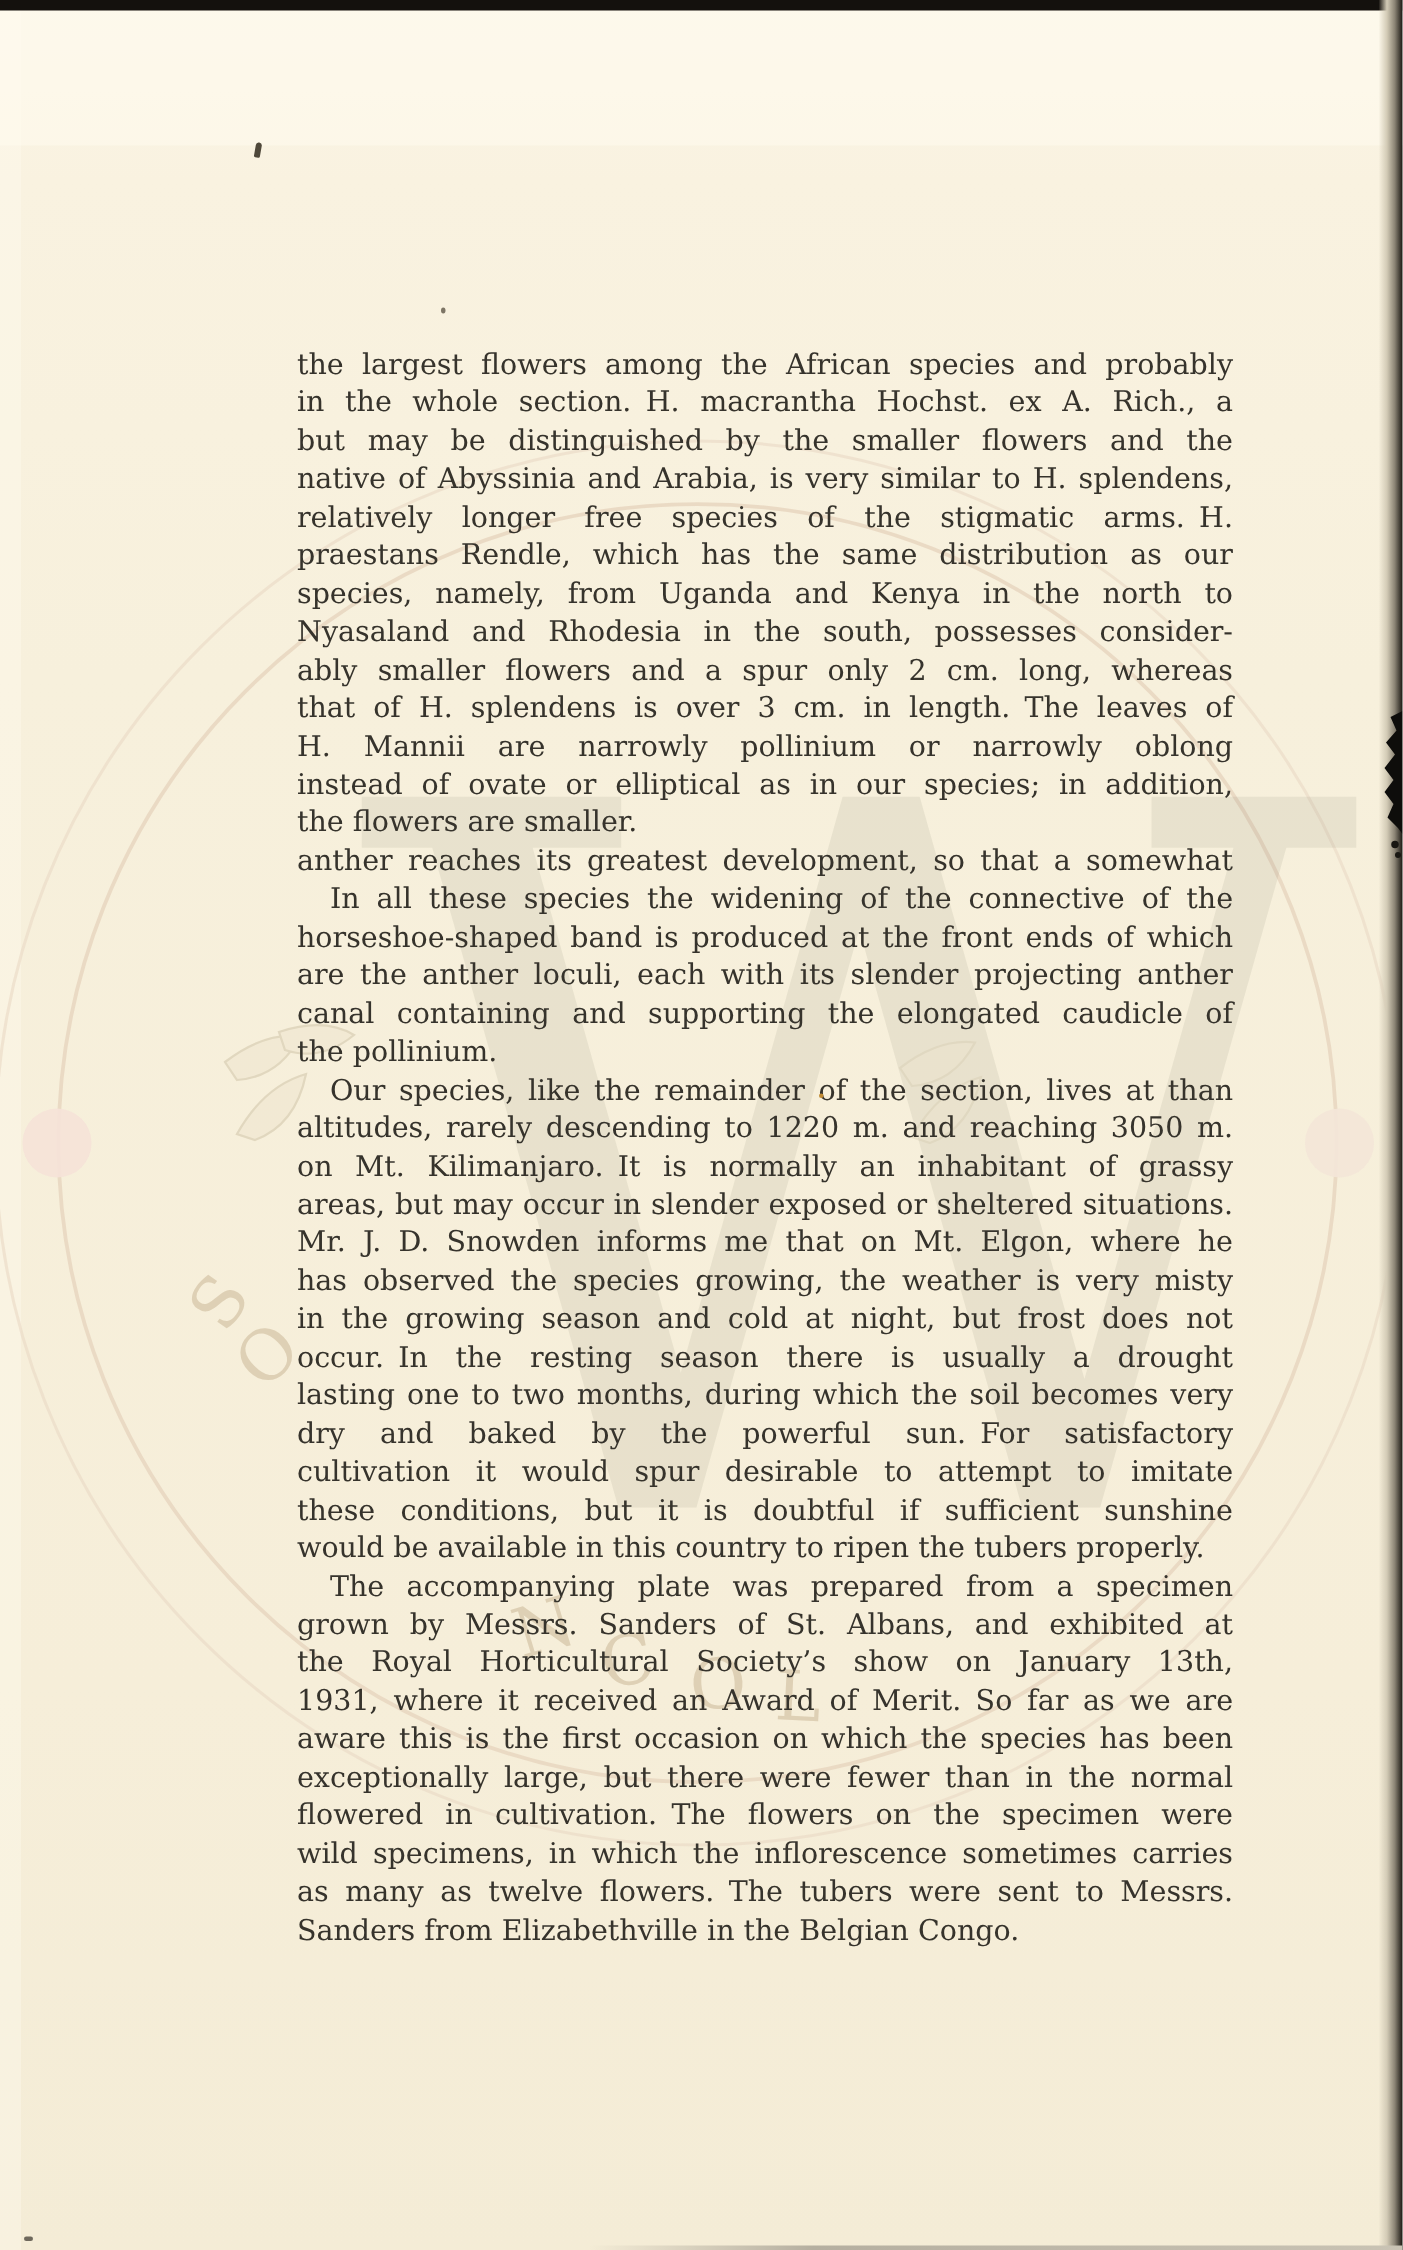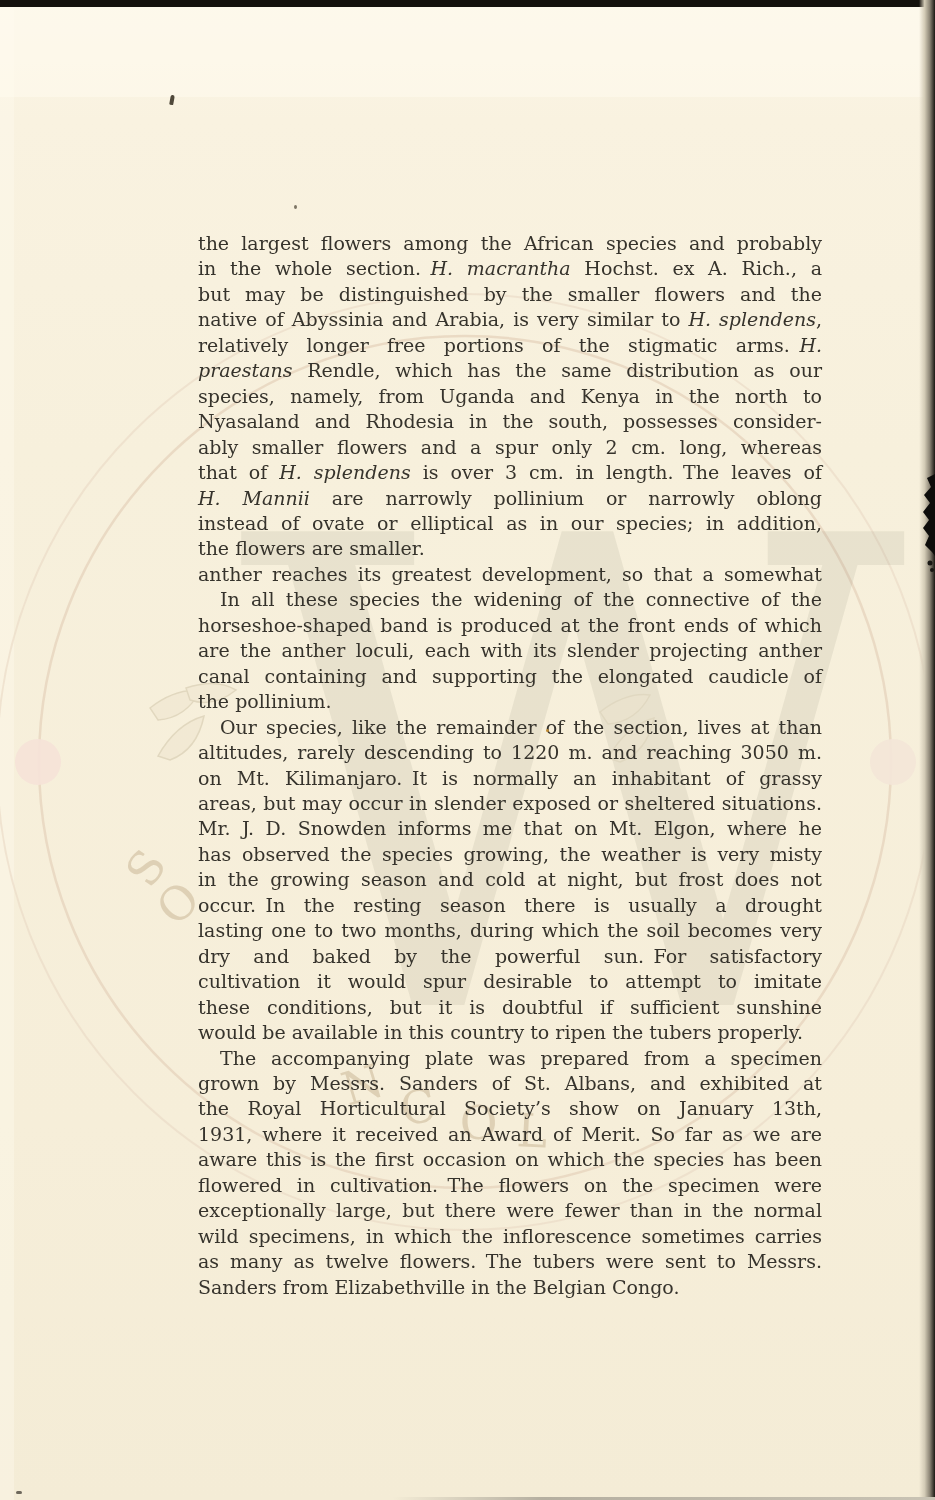--- a/index.html
+++ b/index.html
@@ -12,21 +12,21 @@
   #left-light{position:absolute;left:0;top:0;width:14px;height:1500px;background:rgba(255,252,242,.35);z-index:0;}
   #watermark{position:absolute;left:0;top:0;z-index:1;}
   #text-block{
     position:absolute;left:198px;top:231px;width:624px;z-index:2;
     color:#36332c;font-size:19px;line-height:25.45px;
   }
   .para{margin:0;}
   .line{text-align:justify;text-align-last:justify;}
   .line.last{text-align-last:left;}
   .line.first{text-indent:22px;}
-  .it{font-style:italic;}
+  .it{}
   .edge{position:absolute;z-index:3;}
   #top-edge{left:0;top:0;width:935px;height:7px;background:#14110d;}
   #right-edge{top:0;right:0;width:16px;height:1500px;
     background:linear-gradient(90deg,rgba(214,206,188,0) 0%,#d3cbb6 35%,#8a8374 68%,#1b1813 100%);}
   #bottom-edge{left:0;bottom:0;width:935px;height:3px;
     background:linear-gradient(90deg,rgba(200,195,182,0) 0%,rgba(200,195,182,0) 42%,#b5afa0 58%,#c9c3b4 100%);}
   #ink-blob{position:absolute;right:0;top:470px;z-index:4;}
   .artifact{position:absolute;z-index:2;}
   #apostrophe-mark{left:170px;top:95px;width:4px;height:10px;background:#4f483a;border-radius:2px 2px 1px 1px;transform:rotate(10deg);}
   #speck-1{left:294px;top:205px;width:3px;height:4px;background:#7d7565;border-radius:50%;}
@@ -68,21 +68,21 @@
       <path d="M600,712 q26,-20 50,-17 q-14,27 -42,29 z"></path>
     </g>
   </svg>
 
   <div id="text-block">
       <div class="para">
         <div class="line"><span>the largest flowers among the African species and probably</span></div>
         <div class="line"><span>in the whole section. </span><span class="it">H. macrantha</span><span> Hochst. ex A. Rich., a</span></div>
         <div class="line"><span>but may be distinguished by the smaller flowers and the</span></div>
         <div class="line"><span>native of Abyssinia and Arabia, is very similar to </span><span class="it">H. splendens</span><span>,</span></div>
-        <div class="line"><span>relatively longer free portions of the stigmatic arms. </span><span class="it">H.</span></div>
+        <div class="line"><span>relatively longer free species of the stigmatic arms. </span><span class="it">H.</span></div>
         <div class="line"><span class="it">praestans</span><span> Rendle, which has the same distribution as our</span></div>
         <div class="line"><span>species, namely, from Uganda and Kenya in the north to</span></div>
         <div class="line"><span>Nyasaland and Rhodesia in the south, possesses consider-</span></div>
         <div class="line"><span>ably smaller flowers and a spur only 2 cm. long, whereas</span></div>
         <div class="line"><span>that of </span><span class="it">H. splendens</span><span> is over 3 cm. in length. The leaves of</span></div>
         <div class="line"><span class="it">H. Mannii</span><span> are narrowly pollinium or narrowly oblong</span></div>
         <div class="line"><span>instead of ovate or elliptical as in our species; in addition,</span></div>
         <div class="line last"><span>the flowers are smaller.</span></div>
       </div>
       <div class="para">
@@ -107,22 +107,22 @@
         <div class="line"><span>cultivation it would spur desirable to attempt to imitate</span></div>
         <div class="line"><span>these conditions, but it is doubtful if sufficient sunshine</span></div>
         <div class="line last"><span>would be available in this country to ripen the tubers properly.</span></div>
       </div>
       <div class="para">
         <div class="line first"><span>The accompanying plate was prepared from a specimen</span></div>
         <div class="line"><span>grown by Messrs. Sanders of St. Albans, and exhibited at</span></div>
         <div class="line"><span>the Royal Horticultural Society’s show on January 13th,</span></div>
         <div class="line"><span>1931, where it received an Award of Merit. So far as we are</span></div>
         <div class="line"><span>aware this is the first occasion on which the species has been</span></div>
+        <div class="line"><span>exceptionally large, but there were fewer than in the normal</span></div>
         <div class="line"><span>flowered in cultivation. The flowers on the specimen were</span></div>
-        <div class="line"><span>exceptionally large, but there were fewer than in the normal</span></div>
         <div class="line"><span>wild specimens, in which the inflorescence sometimes carries</span></div>
         <div class="line"><span>as many as twelve flowers. The tubers were sent to Messrs.</span></div>
         <div class="line last"><span>Sanders from Elizabethville in the Belgian Congo.</span></div>
       </div>
     </div>
 
   <div id="apostrophe-mark" class="artifact"></div>
   <div id="speck-1" class="artifact"></div>
   <div id="speck-2" class="artifact"></div>
   <div id="speck-3" class="artifact"></div>

